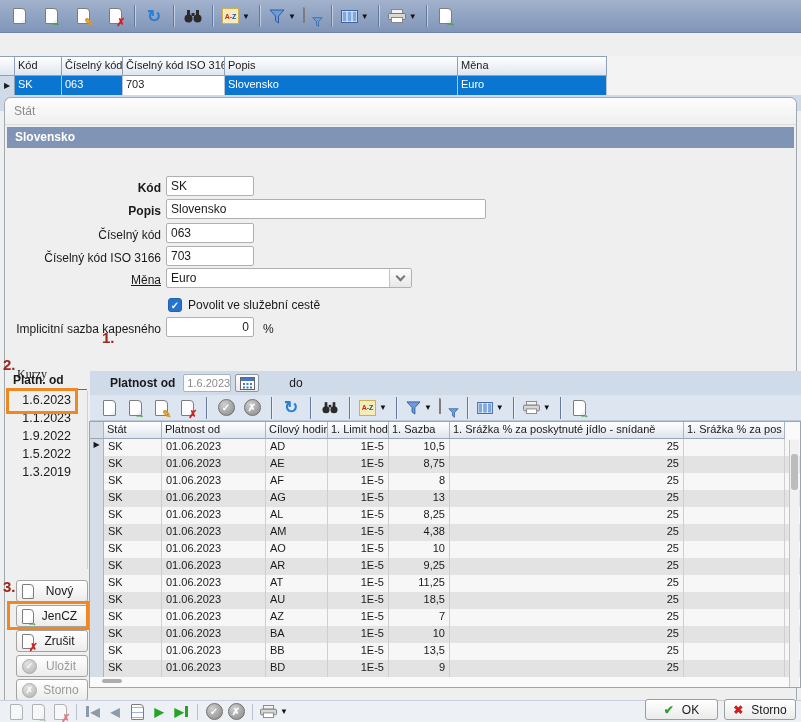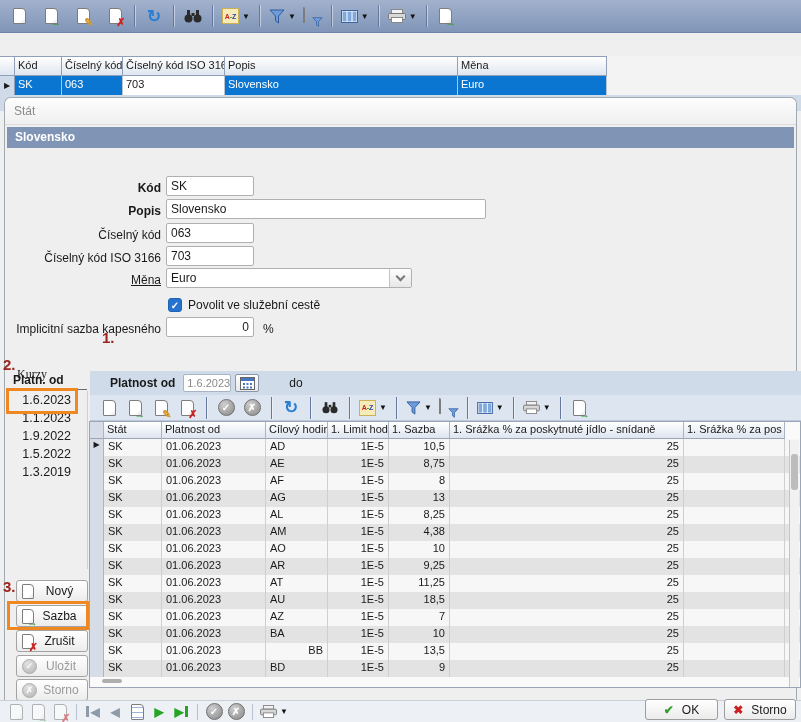--- a/index.html
+++ b/index.html
@@ -299,21 +299,21 @@
       </div>
 
     <div class="sbtn" style="top:482px">
       <span class="i-doc"></span>
       <span class="lbl">Nový</span>
       </div>
     <div class="sbtn" style="top:507px">
       <span class="i-doc">
           <i class="ov-br c-green">→</i>
         </span>
-      <span class="lbl">Sazba</span>
+      <span class="lbl">JenCZ</span>
       </div>
     <div class="sbtn" style="top:532px">
       <span class="i-doc">
           <i class="ov-br c-red">✗</i>
         </span>
       <span class="lbl">Zrušit</span>
       </div>
     <div class="sbtn off" style="top:557px">
       <span class="i-circle dis">✓</span>
       <span class="lbl">Uložit</span>
@@ -561,21 +561,21 @@
             <div class="rt-cell" style="width: 62px; text-align: left;">BA</div>
             <div class="rt-cell" style="width: 61px; text-align: right;">1E-5</div>
             <div class="rt-cell" style="width: 61px; text-align: right;">10</div>
             <div class="rt-cell" style="width: 234px; text-align: right;">25</div>
             <div class="rt-cell" style="width: 101px; text-align: left;"></div>
           </div>
           <div class="rt-row even">
             <div class="rt-cell mk" style="width: 14px;"></div>
             <div class="rt-cell" style="width: 58px; text-align: left;">SK</div>
             <div class="rt-cell" style="width: 104px; text-align: left;">01.06.2023</div>
-            <div class="rt-cell" style="width: 62px; text-align: right;">BB</div>
+            <div class="rt-cell" style="width: 62px; text-align: left;">BB</div>
             <div class="rt-cell" style="width: 61px; text-align: right;">1E-5</div>
             <div class="rt-cell" style="width: 61px; text-align: right;">13,5</div>
             <div class="rt-cell" style="width: 234px; text-align: right;">25</div>
             <div class="rt-cell" style="width: 101px; text-align: left;"></div>
           </div>
           <div class="rt-row odd">
             <div class="rt-cell mk" style="width: 14px;"></div>
             <div class="rt-cell" style="width: 58px; text-align: left;">SK</div>
             <div class="rt-cell" style="width: 104px; text-align: left;">01.06.2023</div>
             <div class="rt-cell" style="width: 62px; text-align: left;">BD</div>

